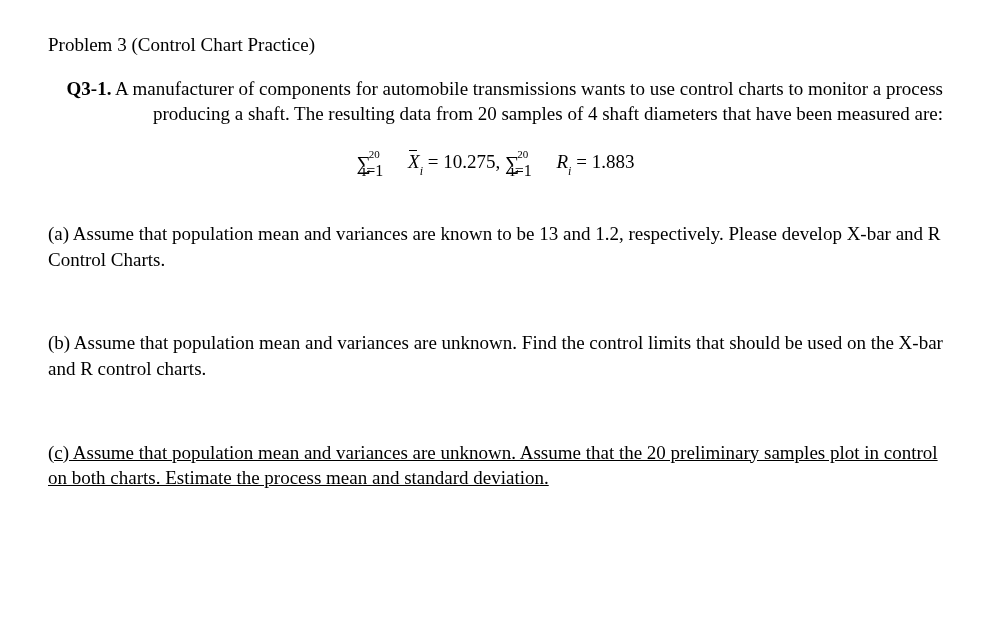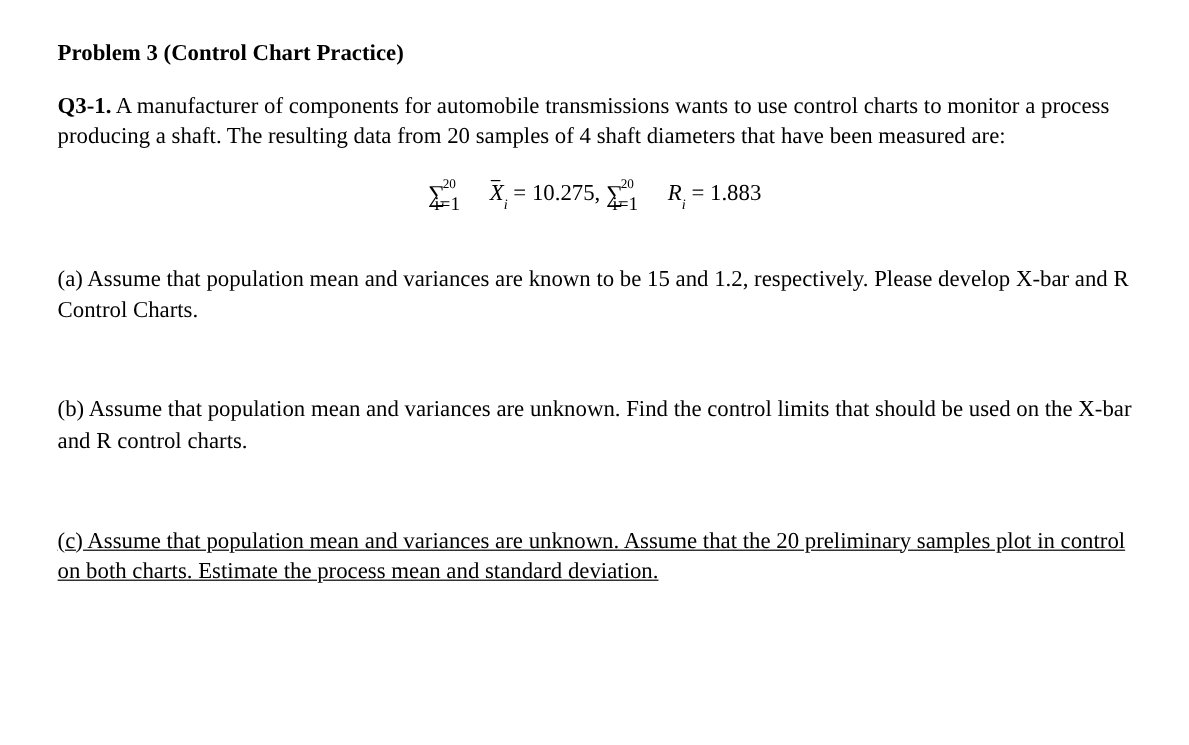--- a/index.html
+++ b/index.html
@@ -10,25 +10,26 @@
     body {
       font-family: 'Times New Roman', Times, serif;
       font-size: 19px;
       color: #000;
       background: #fff;
       padding: 32px 48px;
       width: 991px;
       line-height: 1.35;
     }
     .problem-title {
-      font-weight: bold;
+      font-weight: normal;
       margin-bottom: 18px;
     }
     .intro {
       margin-bottom: 22px;
+      text-align: right;
     }
     .q-label {
       font-weight: bold;
     }
     .equation-block {
       text-align: center;
       font-family: 'Times New Roman', Times, serif;
       margin-bottom: 44px;
       font-size: 19px;
     }
@@ -93,17 +94,17 @@
 
 <div class="equation-block">
   <span class="sigma">∑</span><span class="sup">20</span><span class="sub">i=1</span>
   <span class="xbar">X</span><span class="subscript">i</span>
   <span> = 10.275,  </span>
   <span class="sigma">∑</span><span class="sup">20</span><span class="sub">i=1</span>
   <span class="italic">R</span><span class="subscript">i</span>
   <span> = 1.883</span>
 </div>
 
-<div class="part">(a) Assume that population mean and variances are known to be 15 and 1.2, respectively. Please develop X-bar and R Control Charts.</div>
+<div class="part">(a) Assume that population mean and variances are known to be 13 and 1.2, respectively. Please develop X-bar and R Control Charts.</div>
 
 <div class="part">(b) Assume that population mean and variances are unknown. Find the control limits that should be used on the X-bar and R control charts.</div>
 
 <div class="part">(c) Assume that population mean and variances are unknown. Assume that the 20 preliminary samples plot in control on both charts. Estimate the process mean and standard deviation.</div>
 
 </body></html>

